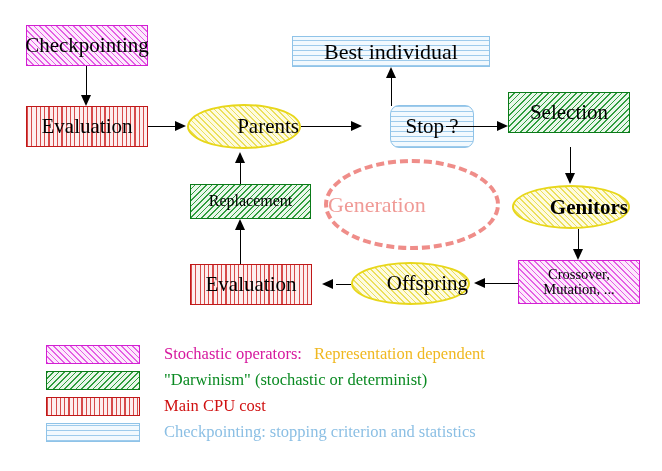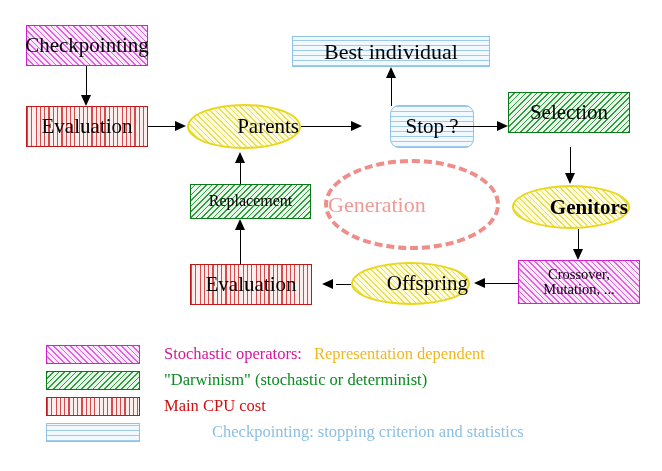--- a/index.html
+++ b/index.html
@@ -171,19 +171,19 @@
     <div class="lg-row" style="top:32px;">
       <span class="sw hatch-green"></span>
       <span class="lg-txt t-green">"Darwinism" (stochastic or determinist)</span>
     </div>
 
     <div class="lg-row" style="top:58px;">
       <span class="sw hatch-red"></span>
       <span class="lg-txt t-red">Main CPU cost</span>
     </div>
 
-    <div class="lg-row" style="top:84px;gap:48px;">
+    <div class="lg-row" style="top:84px;">
       <span class="sw hatch-blue"></span>
       <span class="lg-txt t-blue">Checkpointing: stopping criterion and statistics</span>
     </div>
 
   </div>
 </div>
 
 </body></html>

